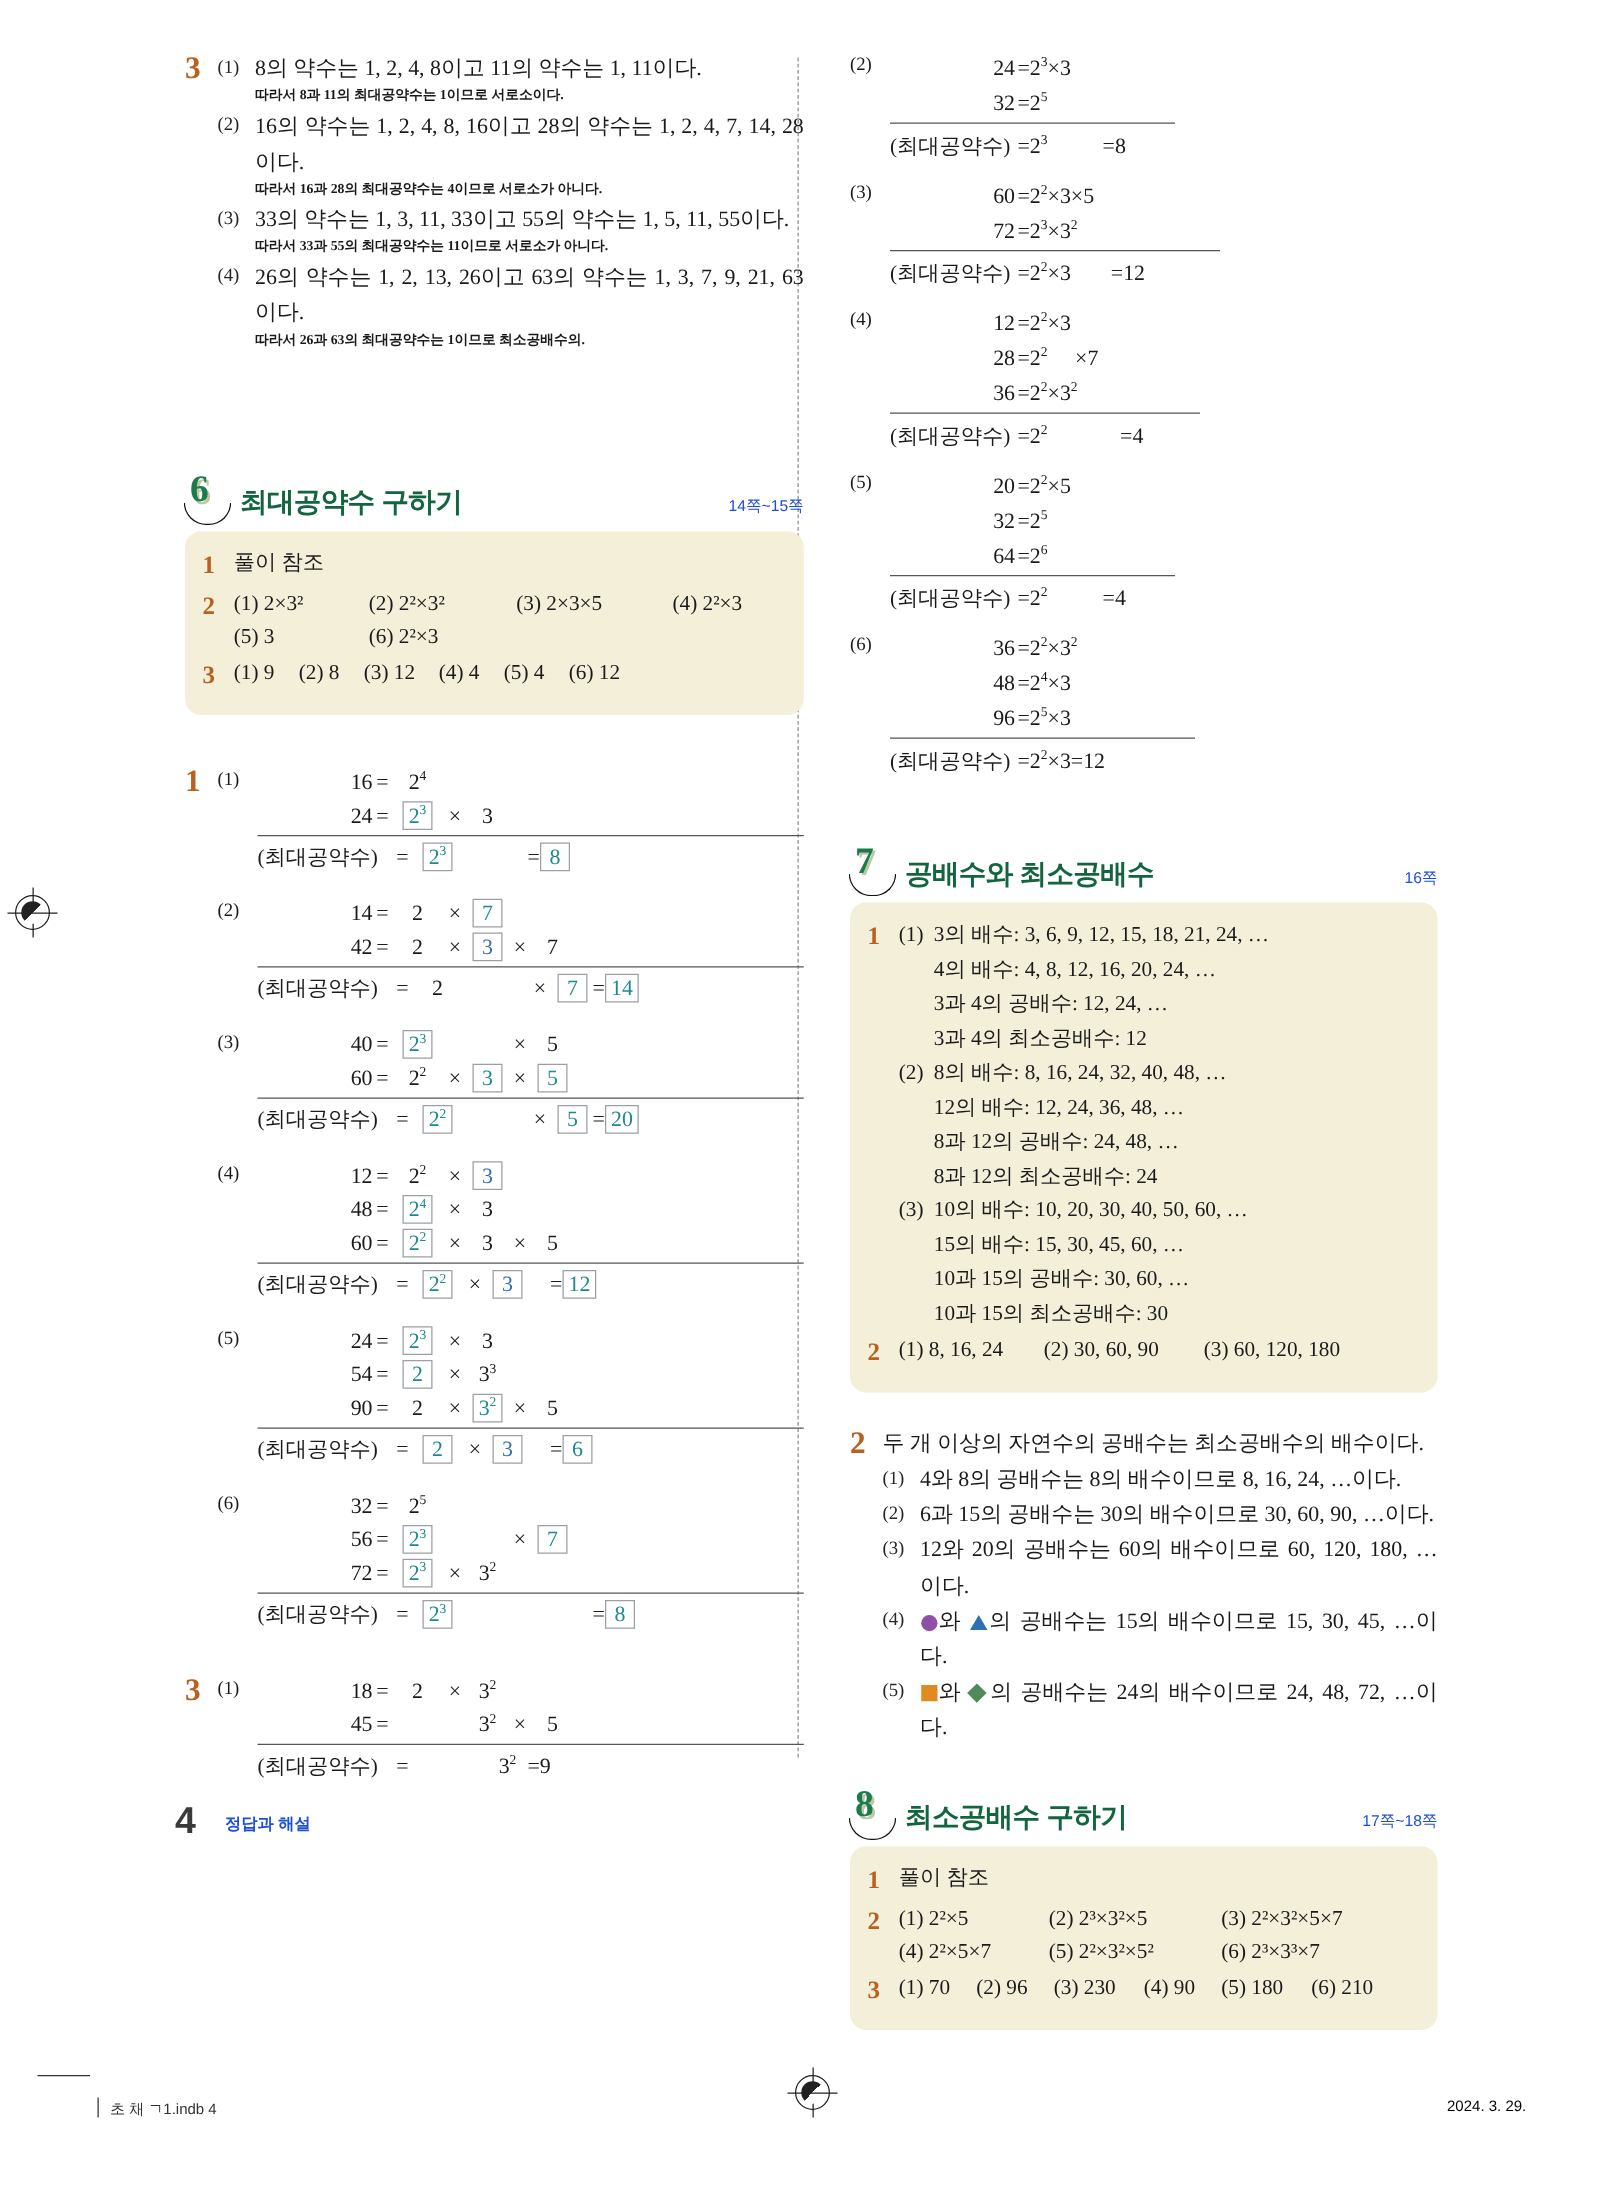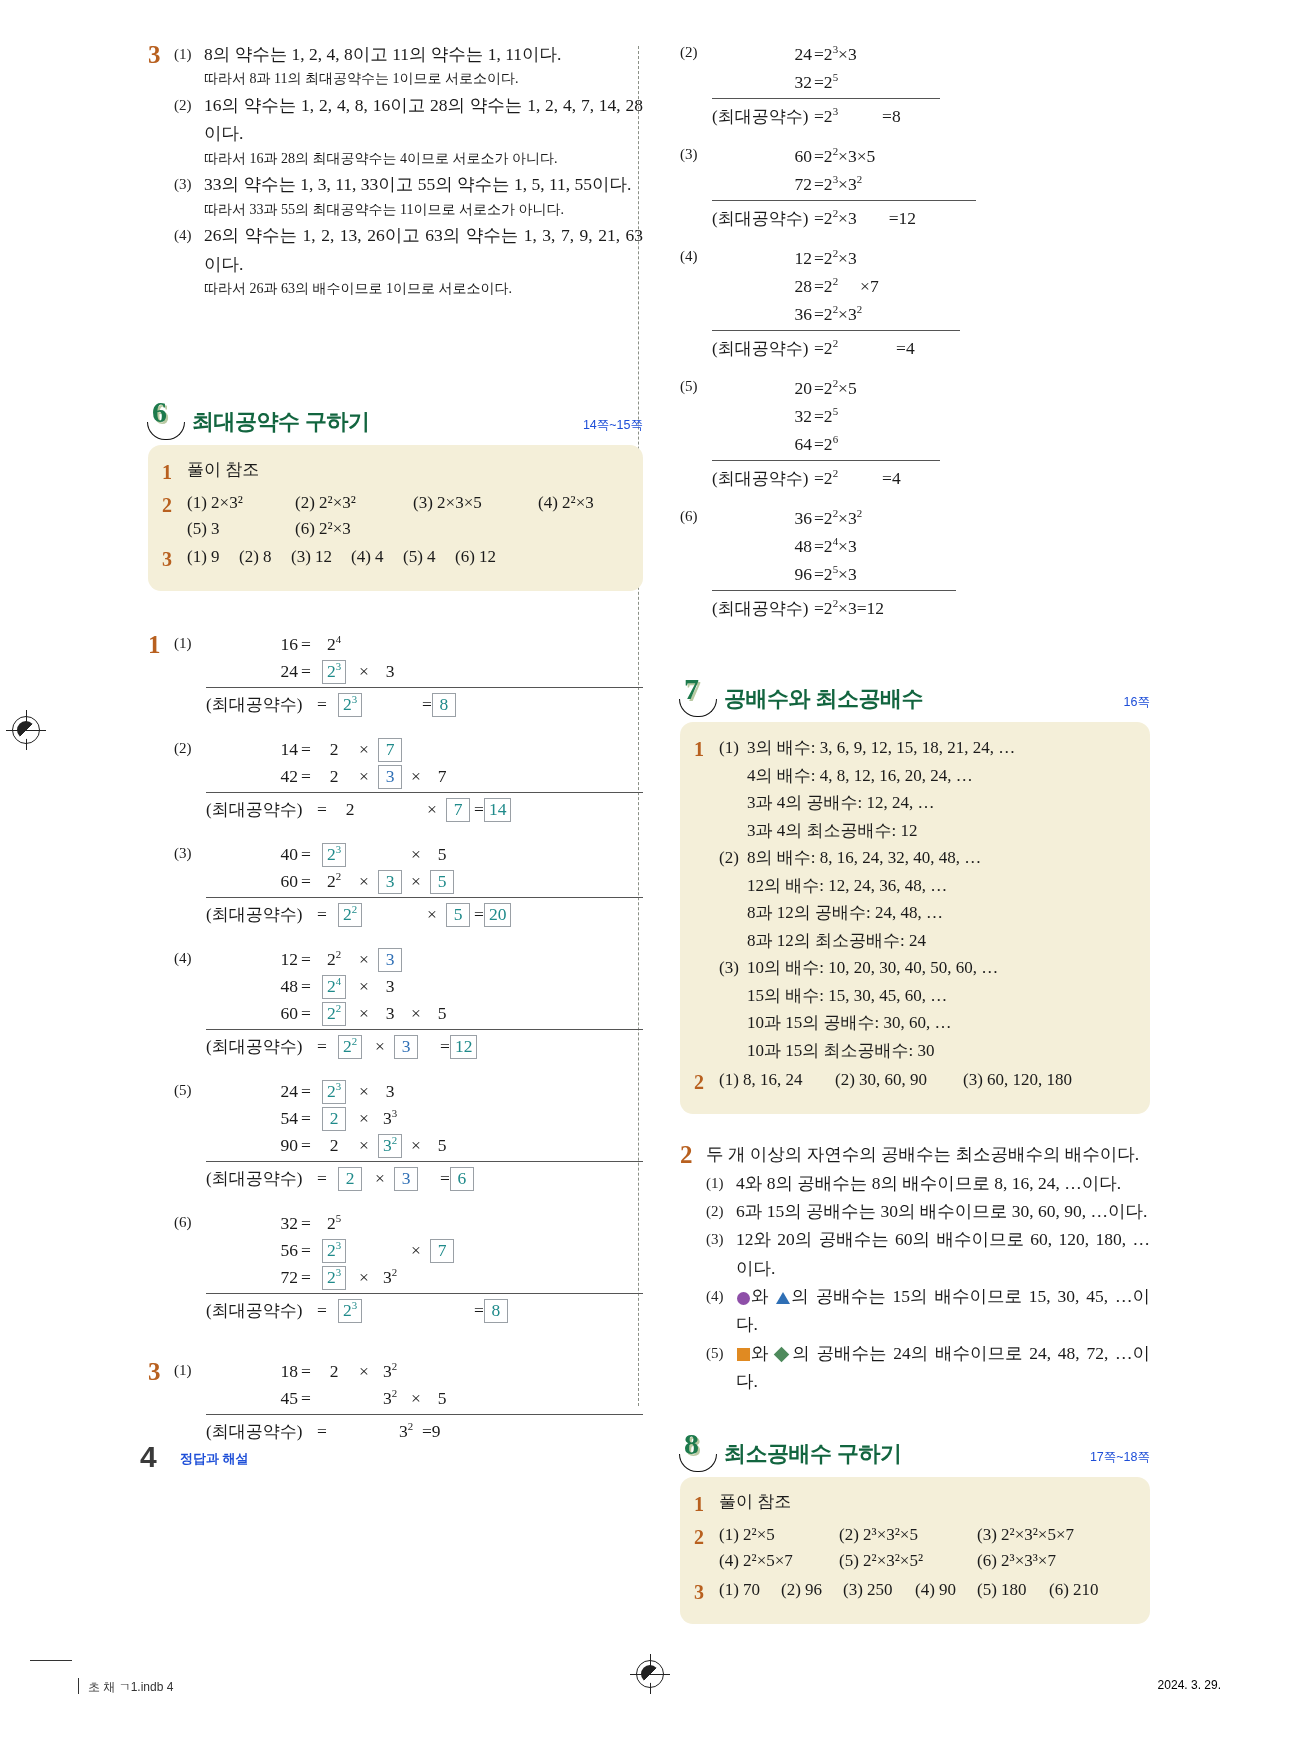--- a/index.html
+++ b/index.html
@@ -47,21 +47,21 @@
   .qblock { display:flex; align-items:flex-start; margin-bottom:2px; }
   .qnum {
     color:#b8601f; font-weight:bold; font-size:25px;
     font-family:"Liberation Serif", serif;
     width:26px; flex:none; line-height:1.1; padding-top:1px;
   }
   .qbody { flex:1; }
   .item { display:flex; align-items:flex-start; font-size:17.5px; line-height:1.62; }
   .lbl { width:30px; flex:none; font-size:15px; padding-top:2px; color:#262626;}
   .txt { flex:1; text-align:justify; }
-  .sub { padding-left:30px; font-size:14px; line-height:1.62; }
+  .sub { padding-left:30px; font-size:11px; line-height:1.62;font-weight:bold; }
 
   sup { font-size:0.62em; vertical-align:super; line-height:0; }
 
   
   .section-head {
     display:flex; align-items:flex-end; margin-top:30px; margin-bottom:6px;
     position:relative;
   }
   .sec-badge {
     width:34px; height:42px; flex:none; position:relative; margin-right:10px;
@@ -214,21 +214,21 @@
         <div class="item">
           <div class="lbl">(3)</div>
           <div class="txt">33의 약수는 1, 3, 11, 33이고 55의 약수는 1, 5, 11, 55이다.</div>
         </div>
         <div class="sub">따라서 33과 55의 최대공약수는 11이므로 서로소가 아니다.</div>
 
         <div class="item">
           <div class="lbl">(4)</div>
           <div class="txt">26의 약수는 1, 2, 13, 26이고 63의 약수는 1, 3, 7, 9, 21, 63이다.</div>
         </div>
-        <div class="sub">따라서 26과 63의 배수이므로 1이므로 서로소이다.</div>
+        <div class="sub">따라서 26과 63의 최대공약수는 1이므로 최소공배수의.</div>
       </div>
     </div>
 
     <div class="section-head" style="margin-top:96px;">
       <div class="sec-badge">
         <div class="digit">6</div>
         <div class="arc"></div>
       </div>
       <div class="sec-title">최대공약수 구하기</div>
       <div class="sec-pages">14쪽~15쪽</div>
@@ -738,21 +738,21 @@
             <span class="cell">(6) 2³×3³×7</span>
           </div>
         </div>
       </div>
       <div class="ansrow">
         <div class="ansnum">3</div>
         <div class="anstext">
           <div class="ansline">
             <span class="cell" style="width:62px">(1) 70</span>
             <span class="cell" style="width:62px">(2) 96</span>
-            <span class="cell" style="width:72px">(3) 250</span>
+            <span class="cell" style="width:72px">(3) 230</span>
             <span class="cell" style="width:62px">(4) 90</span>
             <span class="cell" style="width:72px">(5) 180</span>
             <span class="cell">(6) 210</span>
           </div>
         </div>
       </div>
     </div>
 
   </div>
 

